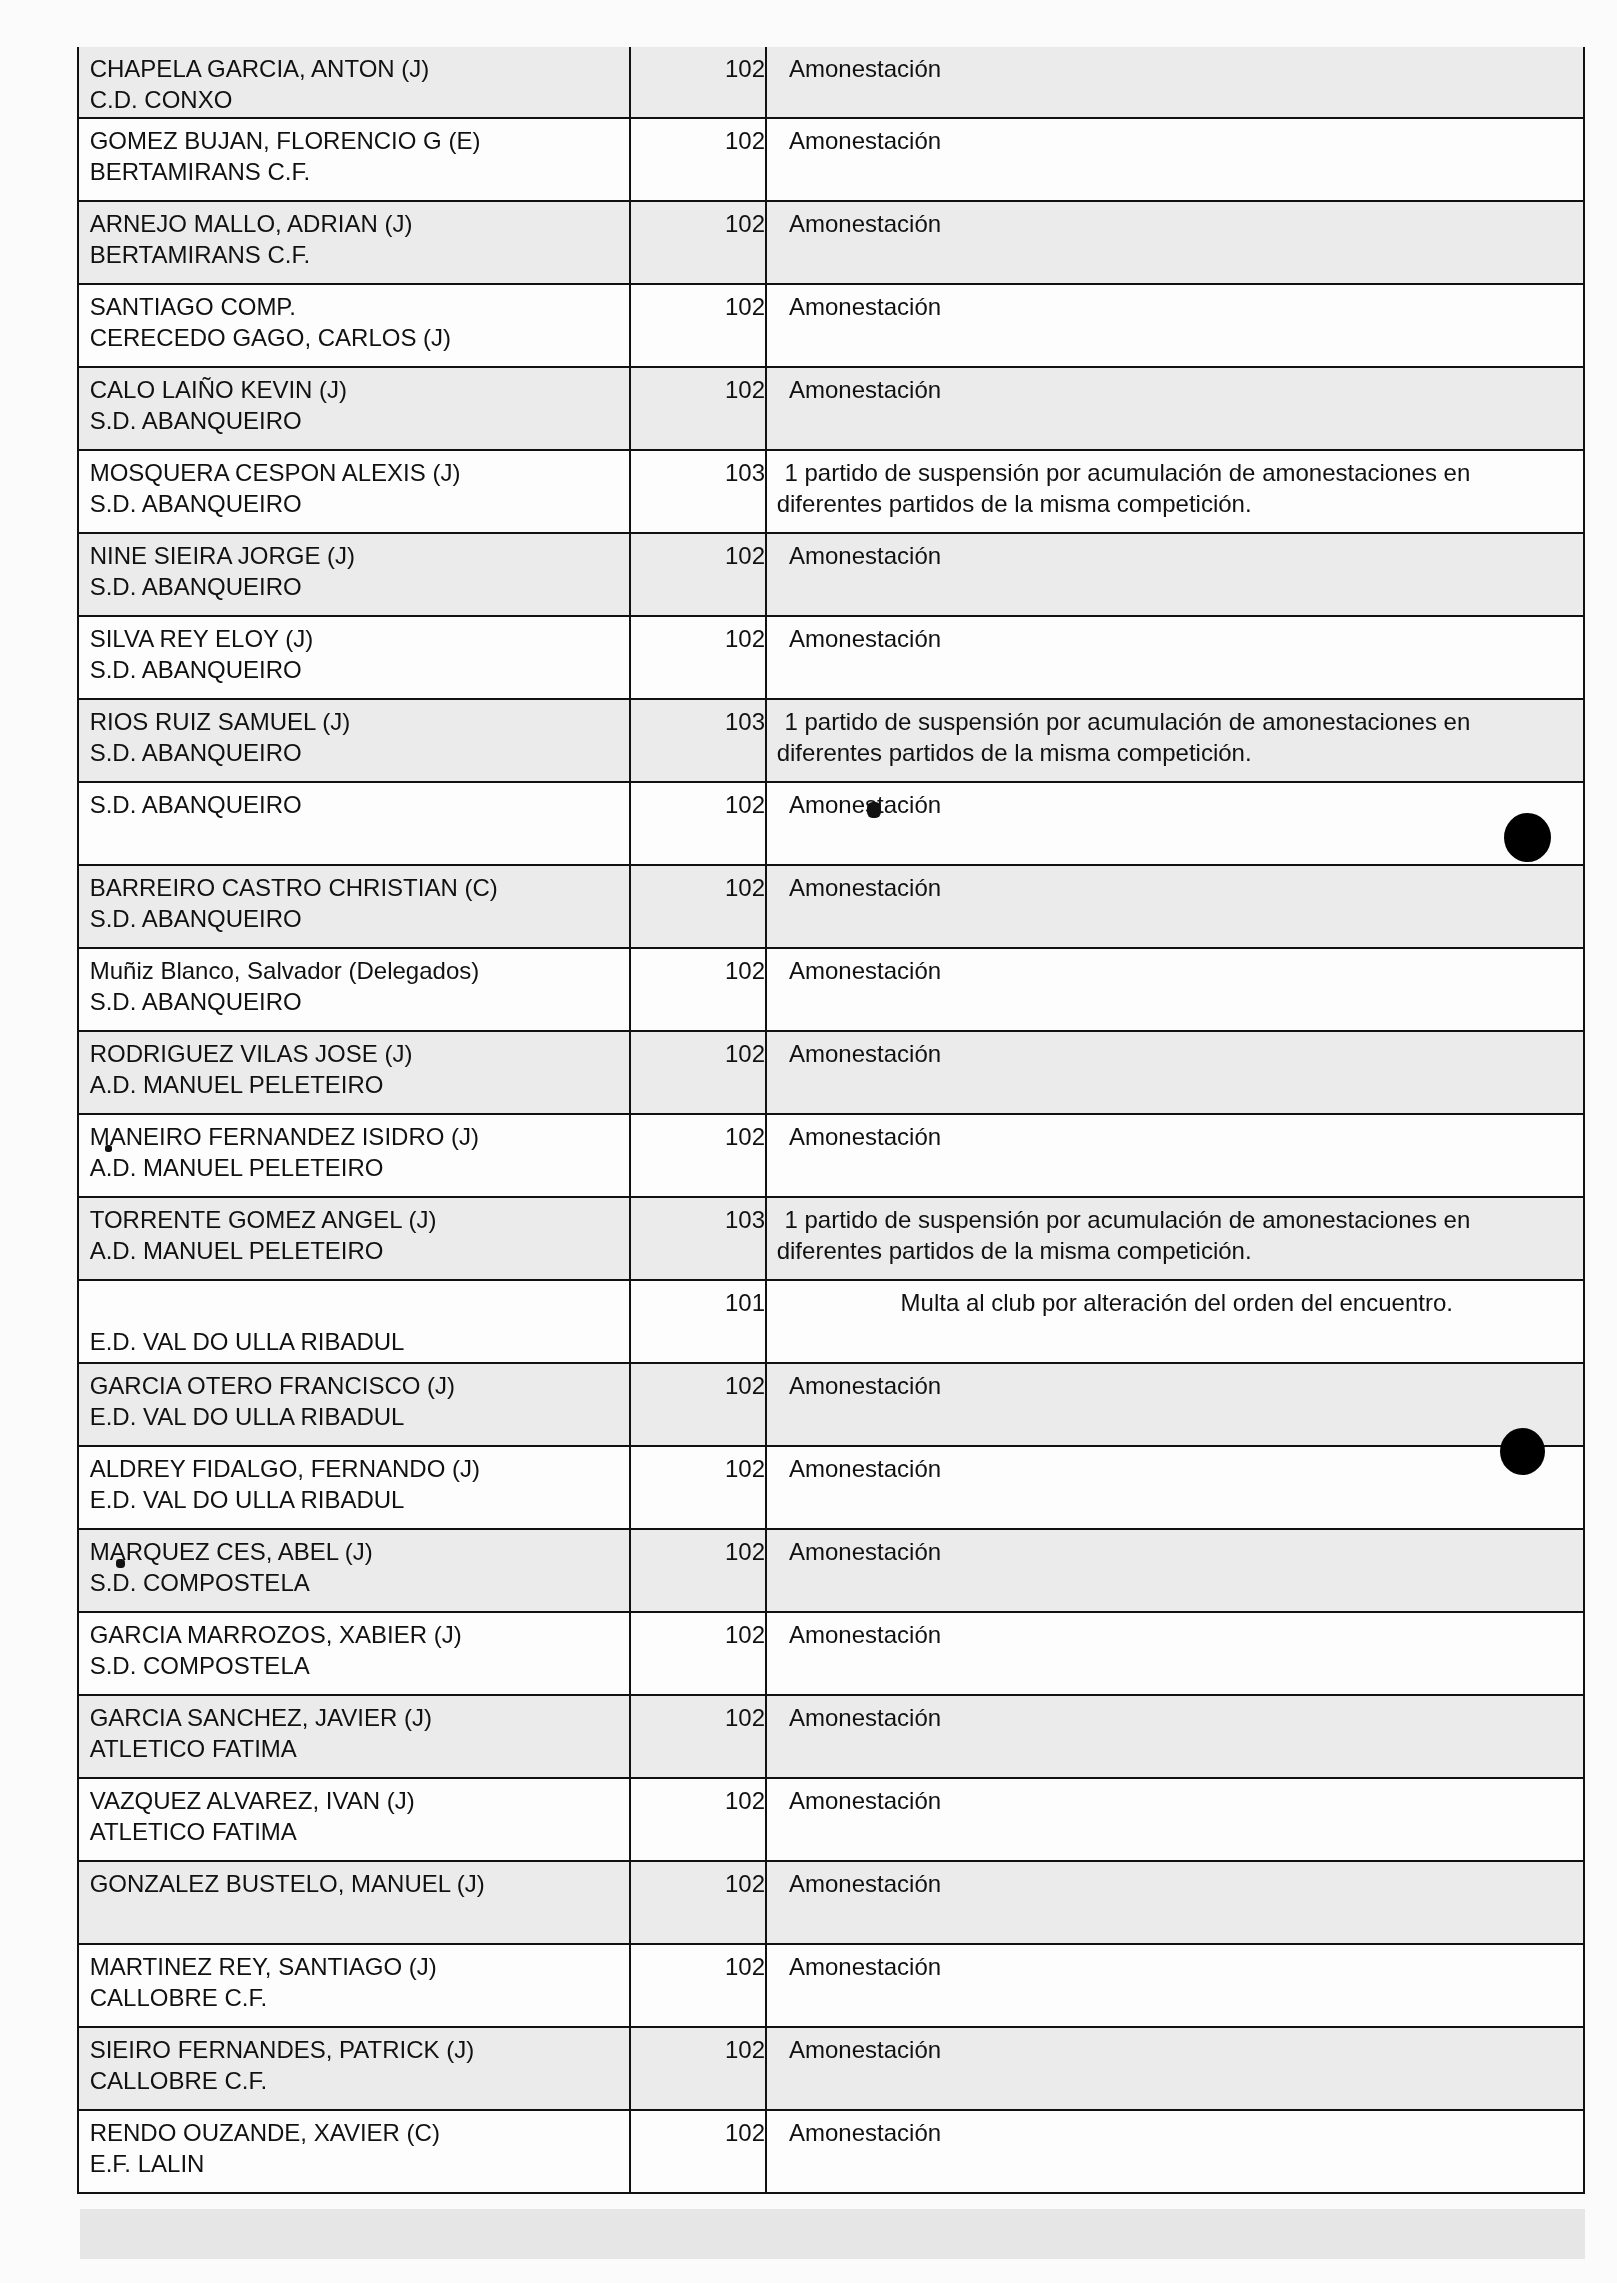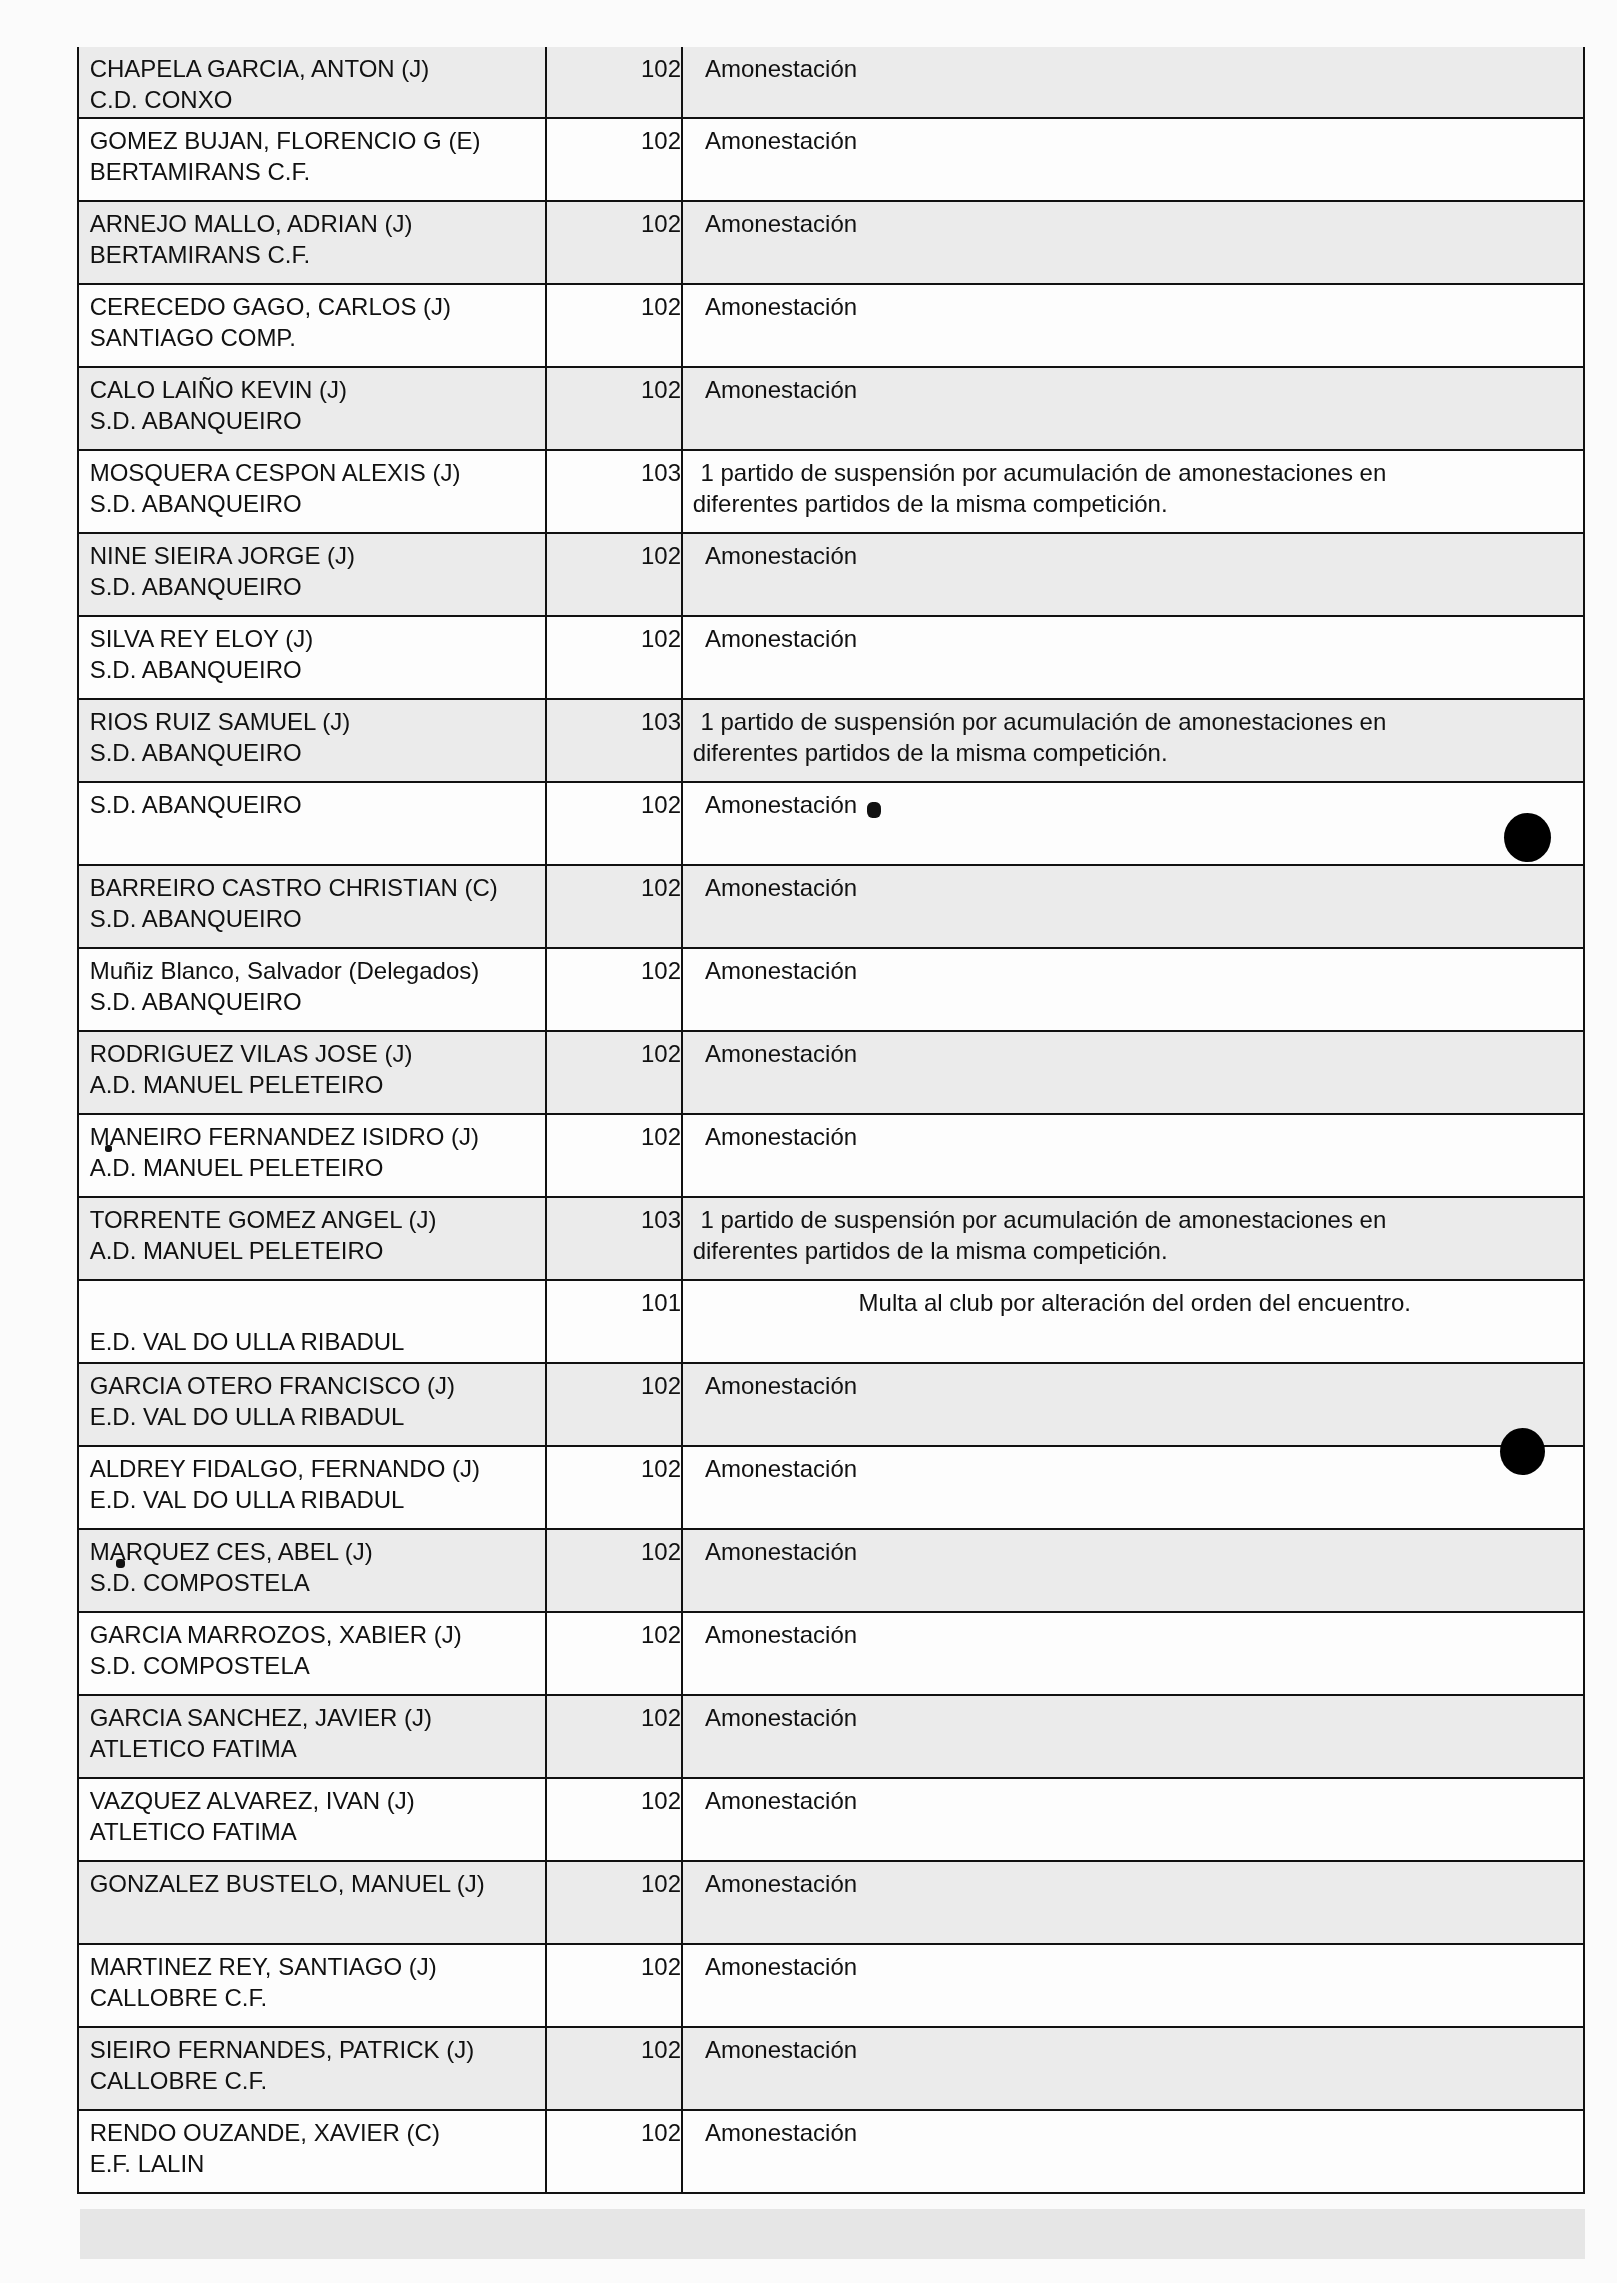--- a/index.html
+++ b/index.html
@@ -41,21 +41,21 @@
   .row.shaded { background: #ebebeb; }
   .row.plain { background: #fdfdfd; }
   .cell {
     box-sizing: border-box;
     height: 100%;
     font-size: 24px;
     line-height: 31px;
     padding-top: 5.8px;
   }
   .c-name {
-    width: 468px;
+    width: 552px;
     padding-left: 10.7px;
     border-right: 2.9px solid #111;
   }
   .c-code {
     width: 136px;
     text-align: right;
     border-right: 2.9px solid #111;
   }
   .c-desc {
     flex: 1;
@@ -116,22 +116,22 @@
       <div class="cell c-name">
         <span class="line">ARNEJO MALLO, ADRIAN (J)</span>
         <span class="line">BERTAMIRANS C.F.</span>
       </div>
       <div class="cell c-code">102</div>
       <div class="cell c-desc">Amonestación</div>
     </div>
 
     <div class="row plain">
       <div class="cell c-name">
+        <span class="line">SANTIAGO COMP.</span>
         <span class="line">CERECEDO GAGO, CARLOS (J)</span>
-        <span class="line">SANTIAGO COMP.</span>
       </div>
       <div class="cell c-code">102</div>
       <div class="cell c-desc">Amonestación</div>
     </div>
 
     <div class="row shaded">
       <div class="cell c-name">
         <span class="line">CALO LAIÑO KEVIN (J)</span>
         <span class="line">S.D. ABANQUEIRO</span>
       </div>

